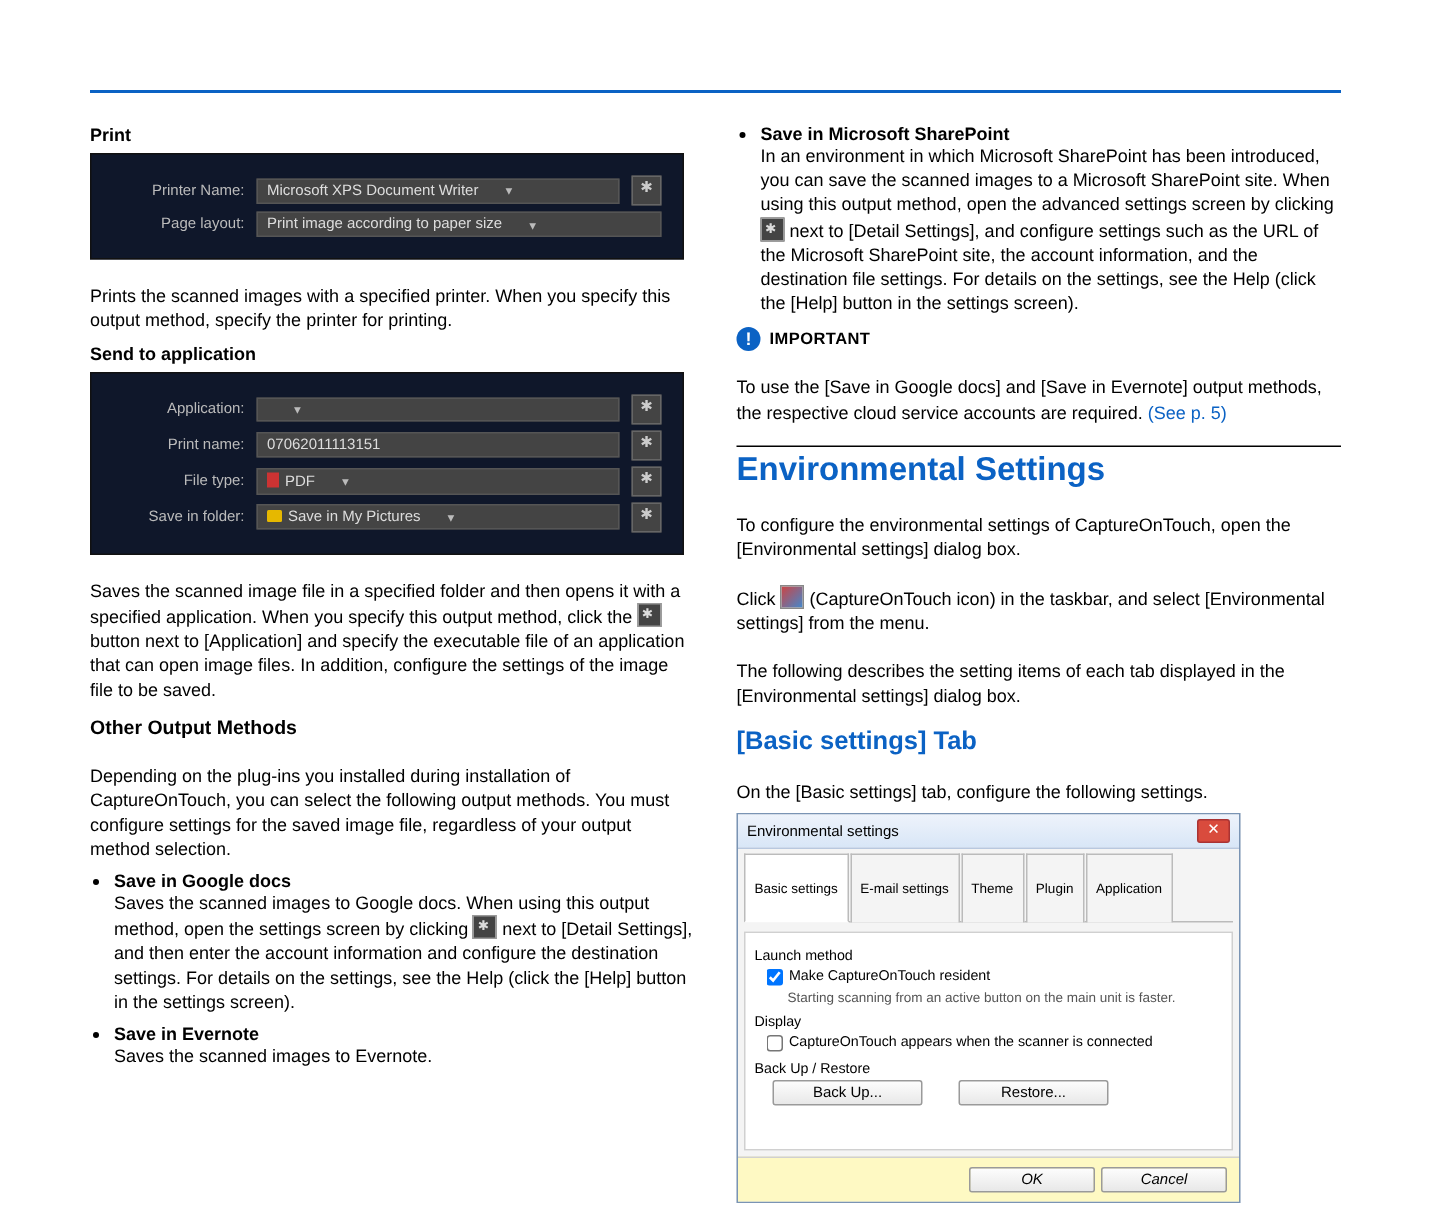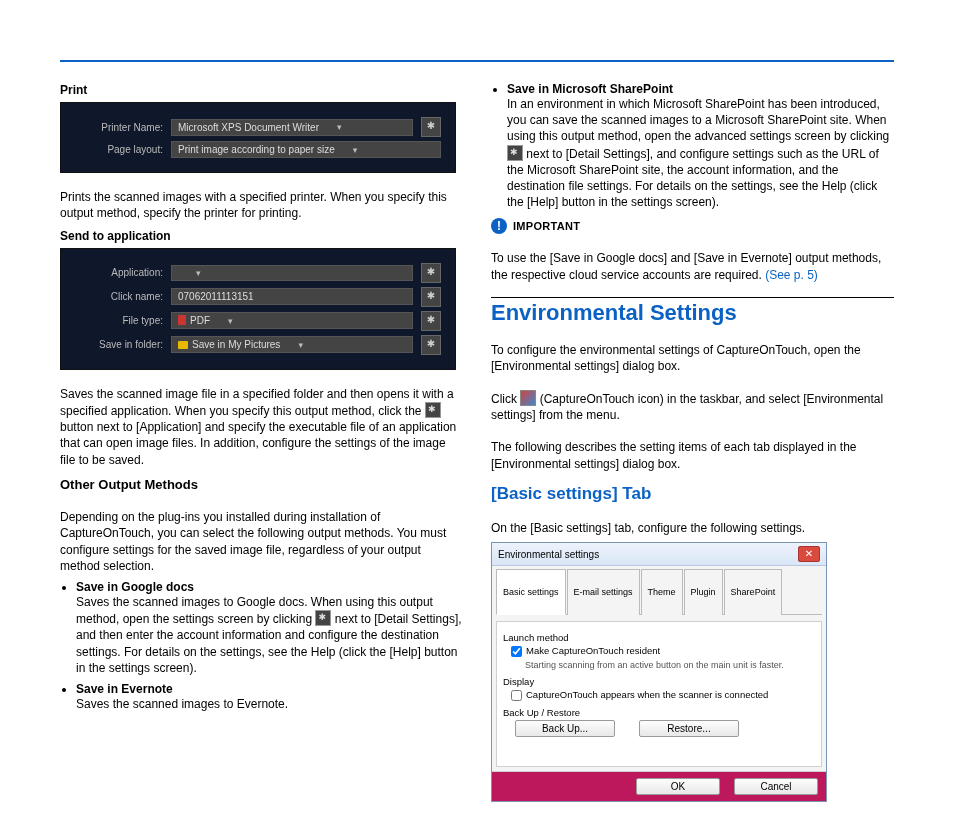--- a/index.html
+++ b/index.html
@@ -271,24 +271,25 @@
     text-align: center;
     padding: 2px 6px;
     background: linear-gradient(#fdfdfd,#e8e8e8);
     border: 1px solid #9a9a9a;
     border-radius: 2px;
     font-size: 10px;
   }
   .win-footer {
     display: flex;
     justify-content: flex-end;
-    gap: 14px;
+    gap: 4px;
     padding: 6px 8px;
-    background: #be185d;
+    background: #fef9c3;
     border-top: 1px solid #d0d0d0;
+    font-style: italic;
   }
 
   .footer-rule {
     border-top: 1px solid #888;
     margin-top: 20px;
     text-align: center;
     padding-top: 4px;
     font-size: 12px;
   }
 </style>
@@ -328,21 +329,21 @@
       <div class="darkpanel">
         <div class="dprow">
           <span class="lbl">Application:</span>
           <span class="fld">
               <span></span>
               <span class="arrow">▾</span>
             </span>
           <span class="sqbtn">✱</span>
         </div>
         <div class="dprow">
-          <span class="lbl">Click name:</span>
+          <span class="lbl">Print name:</span>
           <span class="fld">
               <span>07062011113151</span>
               <span></span>
             </span>
           <span class="sqbtn">✱</span>
         </div>
         <div class="dprow">
           <span class="lbl">File type:</span>
           <span class="fld">
               <span><span class="pdf-ico"></span><span>PDF</span></span>
@@ -422,21 +423,21 @@
         <div class="win-title">
           <span>Environmental settings</span>
           <span class="win-close">✕</span>
         </div>
         <div style="padding:2px 4px 0 4px;">
           <div class="tabs">
             <div class="tab active">Basic settings</div>
             <div class="tab">E-mail settings</div>
             <div class="tab">Theme</div>
             <div class="tab">Plugin</div>
-            <div class="tab">SharePoint</div>
+            <div class="tab">Application</div>
           </div>
         </div>
         <div class="win-body">
           <div class="grp">
             <div class="glabel">Launch method</div>
             <label class="cb">
               <input type="checkbox" checked="" style="">
               <span>Make CaptureOnTouch resident</span>
             </label>
             <span class="cb">

